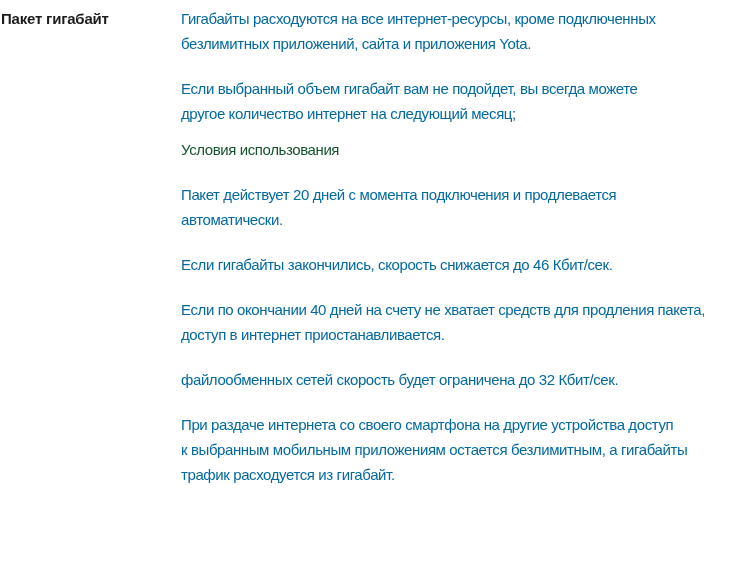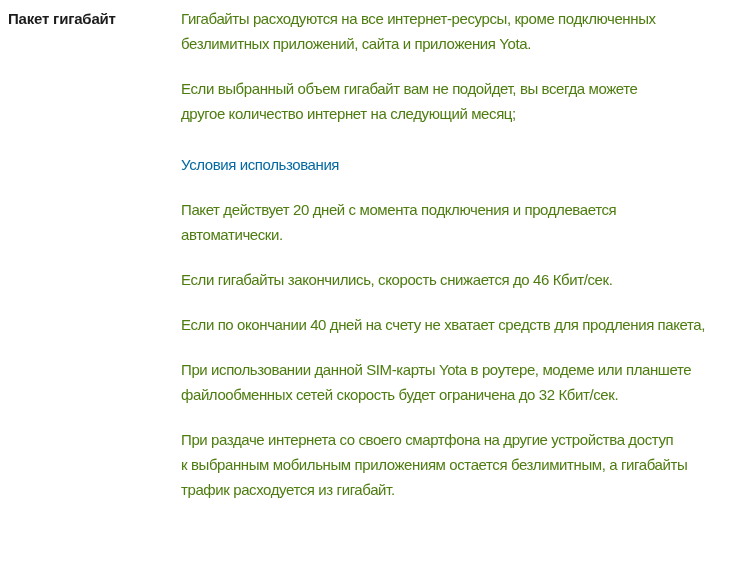--- a/index.html
+++ b/index.html
@@ -17,55 +17,55 @@
   .layout {
     display: flex;
     align-items: flex-start;
     padding-top: 6px;
     box-sizing: border-box;
     width: 744px;
   }
   .left-col {
     width: 181px;
     box-sizing: border-box;
-    padding-left: 8px;
+    padding-left: 1px;
     flex: 0 0 auto;
   }
   .row-heading {
     font-size: 15px;
     line-height: 25px;
     font-weight: 700;
     color: #1c1c1c;
     letter-spacing: -0.2px;
     white-space: nowrap;
   }
   .right-col {
     flex: 1 1 auto;
     min-width: 0;
   }
   .para {
     margin: 0 0 20px 0;
     padding: 0;
   }
   .para.tight {
-    margin-bottom: 26px;
+    margin-bottom: 11px;
   }
   .line {
     display: block;
     font-size: 15px;
     line-height: 25px;
     letter-spacing: -0.4px;
     white-space: nowrap;
-    color: #4d7c0f;
+    color: #0369a1;
   }
   .subheading {
     margin: 0 0 20px 0;
   }
   .subheading .line {
-    color: #0369a1;
+    color: #14532d;
   }
 </style>
 </head>
 <body>
 
 <div class="layout">
 
   <div class="left-col">
     <div class="row-heading">Пакет гигабайт</div>
   </div>
@@ -90,24 +90,24 @@
       <span class="line">Пакет действует 20 дней с момента подключения и продлевается</span>
       <span class="line">автоматически.</span>
     </div>
 
     <div class="para">
       <span class="line">Если гигабайты закончились, скорость снижается до 46 Кбит/сек.</span>
     </div>
 
     <div class="para">
       <span class="line">Если по окончании 40 дней на счету не хватает средств для продления пакета,</span>
+      <span class="line">доступ в интернет приостанавливается.</span>
     </div>
 
     <div class="para">
-      <span class="line">При использовании данной SIM-карты Yota в роутере, модеме или планшете</span>
       <span class="line">файлообменных сетей скорость будет ограничена до 32 Кбит/сек.</span>
     </div>
 
     <div class="para">
       <span class="line">При раздаче интернета со своего смартфона на другие устройства доступ</span>
       <span class="line">к выбранным мобильным приложениям остается безлимитным, а гигабайты</span>
       <span class="line">трафик расходуется из гигабайт.</span>
     </div>
 
   </div>

